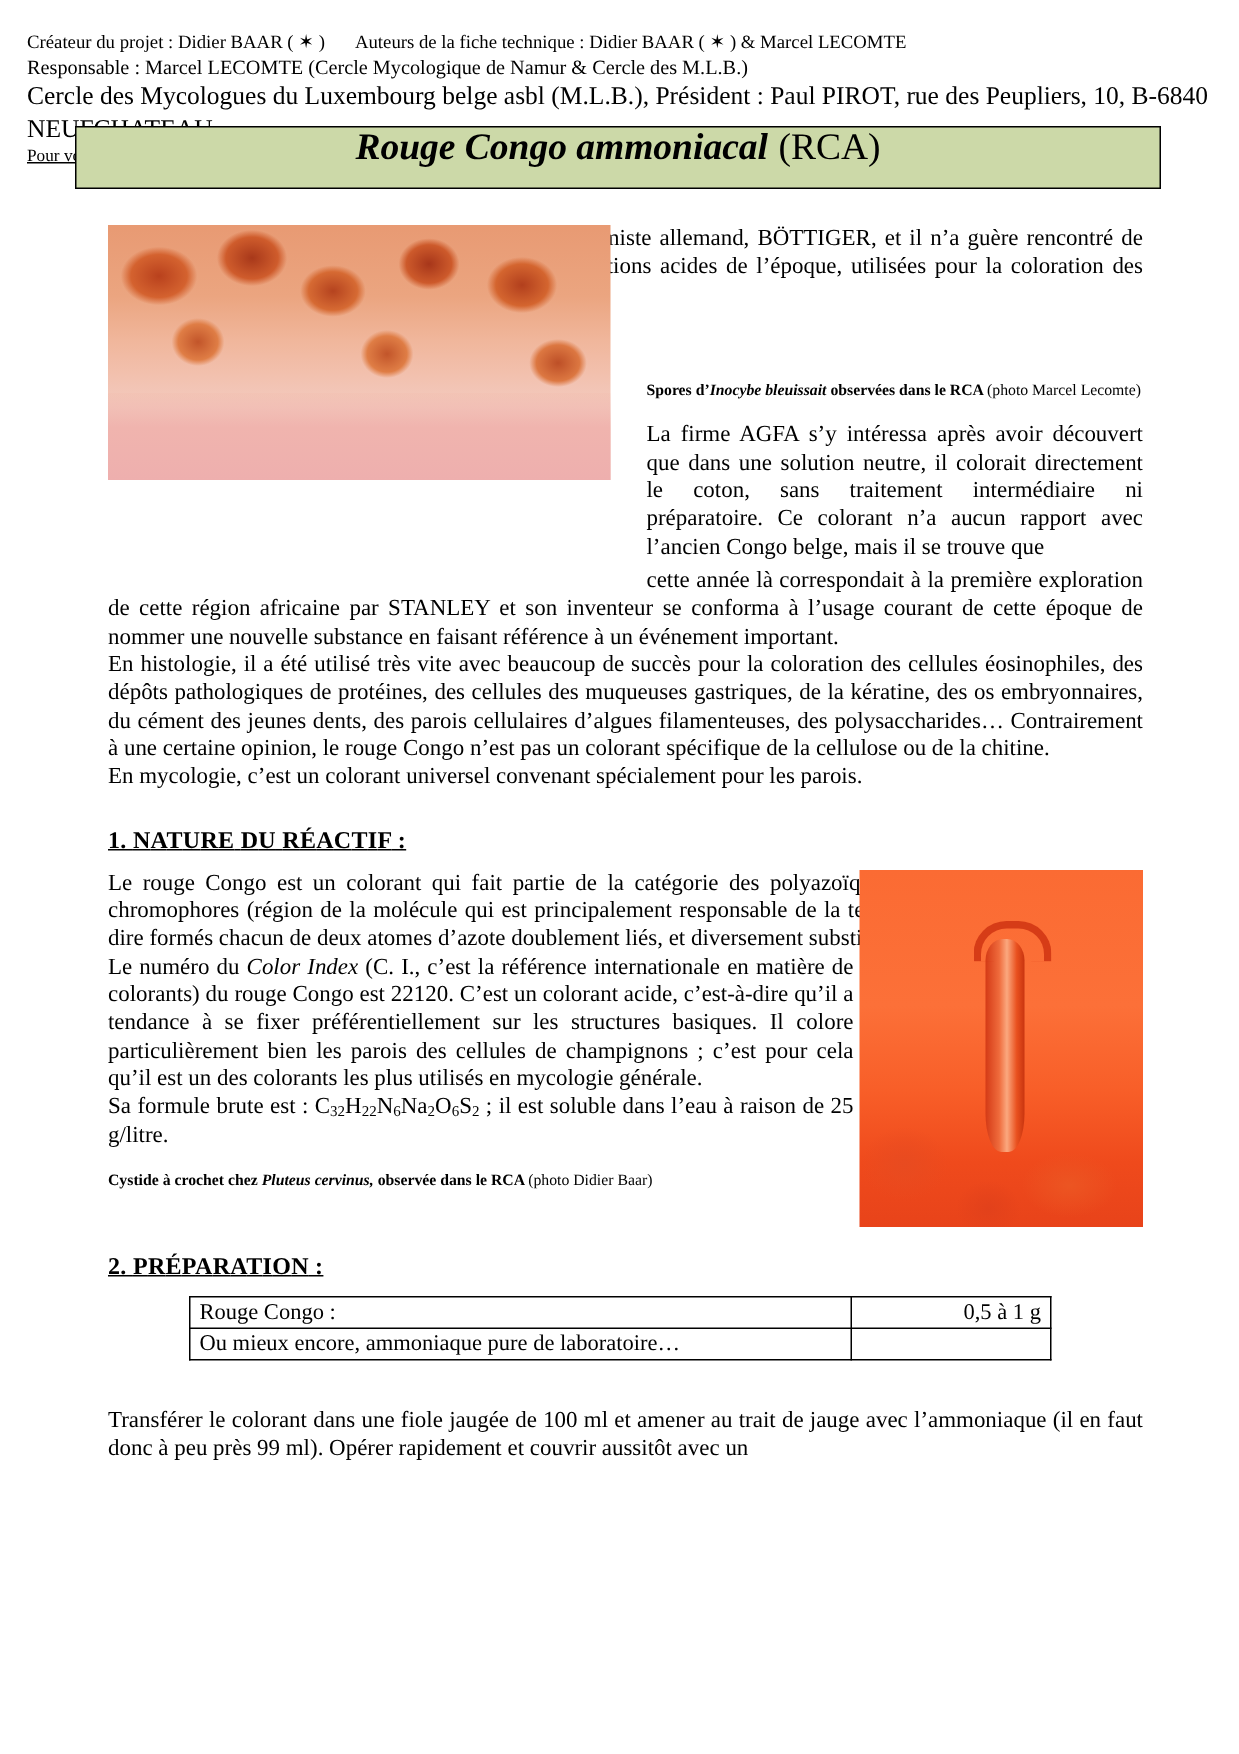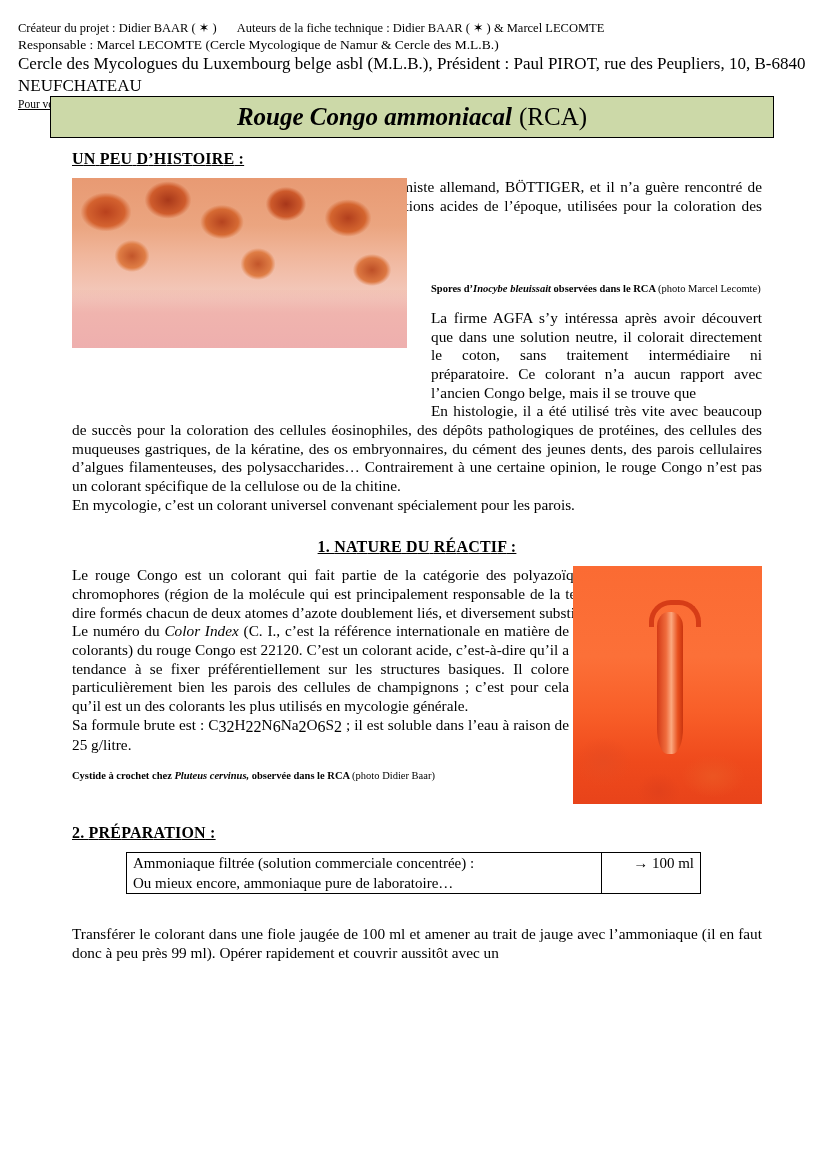--- a/index.html
+++ b/index.html
@@ -34,27 +34,27 @@
   .header .line1 { font-size: 12.5px; }
   .header .line2 { font-size: 13.5px; }
   .header .line3 { font-size: 17px; }
   .header .line4 { font-size: 11.5px; text-decoration: underline; }
   .sp { display: inline-block; width: 20px; }
 
   
   .title-banner {
     position: absolute;
     left: 50px;
-    top: 96px;
+    top: 84px;
     width: 722px;
     height: 40px;
     background: #ccd9a8;
     border: 1.5px solid #000;
     display: flex;
-    align-items: center;
+    align-items: flex-start;
     justify-content: center;
   }
   .title-banner .t1 {
     font-size: 25px;
     font-weight: bold;
     font-style: italic;
   }
   .title-banner .t2 {
     font-size: 25px;
     margin-left: 7px;
@@ -168,21 +168,21 @@
     border: 5px solid #d63c17;
     border-bottom: none;
     border-radius: 22px 22px 0 0;
     background: transparent;
   }
 
   .reactif-wrap { position: relative; }
   .reactif-left {
     width: 497px;
   }
-  .formula sub { font-size: 16px; vertical-align: -2px; }
+  .formula sub { font-size: 10px; vertical-align: -2px; }
 
   
   .prep-table {
     border-collapse: collapse;
     width: 575px;
     margin-left: 54px;
     font-size: 15px;
   }
   .prep-table td {
     border: 1px solid #000;
@@ -216,40 +216,40 @@
     <div class="line4">Pour vos commandes :  voir la feuille du Catalogue</div>
   </div>
 
   <div class="title-banner">
     <span class="t1">Rouge Congo ammoniacal</span>
     <span class="t2">(RCA)</span>
   </div>
 
   <div class="content">
 
-    <h2 class="section"><span>U</span><span>N</span> <span>P</span><span>E</span><span>U</span> <span>D</span>’<span>H</span><span>I</span><span>S</span><span>T</span><span>O</span><span>I</span><span>R</span><span>E</span> :</h2>
 
     <div class="history-wrap clearfix">
       <p class="hist-para1" style="margin-bottom:4px;">Le rouge Congo a été découvert en 1884 par un chimiste allemand, BÖTTIGER, et il n’a guère rencontré de succès dans l’industrie car il bleuissait dans les solutions acides de l’époque, utilisées pour la coloration des textiles.</p>
 
       <div class="float-img-box">
         <div class="img-spores"></div>
       </div>
 
       <p class="caption-small" style="margin-top:48px;">
         <b>Spores d’</b><b><i>Inocybe bleuissait</i></b><b> observées dans le RCA </b><span>(photo Marcel Lecomte)</span>
       </p>
 
       <p class="right-col-text" style="margin-top:14px;">La firme AGFA s’y intéressa après avoir découvert que dans une solution neutre, il colorait directement le coton, sans traitement intermédiaire ni préparatoire. Ce colorant n’a aucun rapport avec l’ancien Congo belge, mais il se trouve que</p>
 
+      <p class="body" style="margin-top:4px;">cette année là correspondait à la première exploration de cette région africaine par STANLEY et son inventeur se conforma à l’usage courant de cette époque de nommer une nouvelle substance en faisant référence à un événement important.</p>
       <p class="body">En histologie, il a été utilisé très vite avec beaucoup de succès pour la coloration des cellules éosinophiles, des dépôts pathologiques de protéines, des cellules des muqueuses gastriques, de la kératine, des os embryonnaires, du cément des jeunes dents, des parois cellulaires d’algues filamenteuses, des polysaccharides… Contrairement à une certaine opinion, le rouge Congo n’est pas un colorant spécifique de la cellulose ou de la chitine.</p>
       <p class="body">En mycologie, c’est un colorant universel convenant spécialement pour les parois.</p>
     </div>
 
-    <h2 class="section" style="margin-top:24px;text-align:center;">1. <span>N</span><span>A</span><span>T</span><span>U</span><span>R</span><span>E</span> <span>D</span><span>U</span> <span>R</span>É<span>A</span><span>C</span><span>T</span><span>I</span><span>F</span> :</h2>
+    <h2 class="section" style="margin-top:24px;">1. <span>N</span><span>A</span><span>T</span><span>U</span><span>R</span><span>E</span> <span>D</span><span>U</span> <span>R</span>É<span>A</span><span>C</span><span>T</span><span>I</span><span>F</span> :</h2>
 
     <div class="reactif-wrap clearfix">
       <div class="img-cystide">
         <div class="cystide-shape"></div>
         <div class="cystide-hook"></div>
       </div>
 
       <p class="body" style="width:690px;">Le rouge Congo est un colorant qui fait partie de la catégorie des polyazoïques parce qu’il possède deux chromophores (région de la molécule qui est principalement responsable de la teinte) de type azoïque, c’est-à-dire formés chacun de deux atomes d’azote doublement liés, et diversement substitués.</p>
 
       <div class="reactif-left">
@@ -262,23 +262,23 @@
         <p class="caption-small" style="margin-top:14px;">
           <b>Cystide à crochet chez </b><b><i>Pluteus cervinus,</i></b><b>  observée dans le RCA </b><span>(photo Didier Baar)</span>
         </p>
       </div>
     </div>
 
     <h2 class="section" style="margin-top:42px;">2. <span>P</span><span>R</span>É<span>P</span><span>A</span><span>R</span><span>A</span><span>T</span><span>I</span><span>O</span><span>N</span> :</h2>
 
     <table class="prep-table">
       <tbody>
-      <tr>
-        <td class="nb">Ammoniaque filtrée (solution commerciale concentrée) :</td>
-        <td class="right nb">→ 100 ml</td>
+          <tr>
+        <td>Rouge Congo :</td>
+        <td class="right" style="width:120px;">0,5 à 1 g</td>
       </tr>
       <tr>
         <td class="nt">Ou mieux encore, ammoniaque pure de laboratoire…</td>
         <td class="right nt"></td>
       </tr>
     </tbody>
       </table>
 
     <p class="final-para" style="margin-top:30px;">Transférer le colorant dans une fiole jaugée de 100 ml et amener au trait de jauge avec l’ammoniaque (il en faut donc à peu près 99 ml). Opérer rapidement et couvrir aussitôt avec un</p>
 

